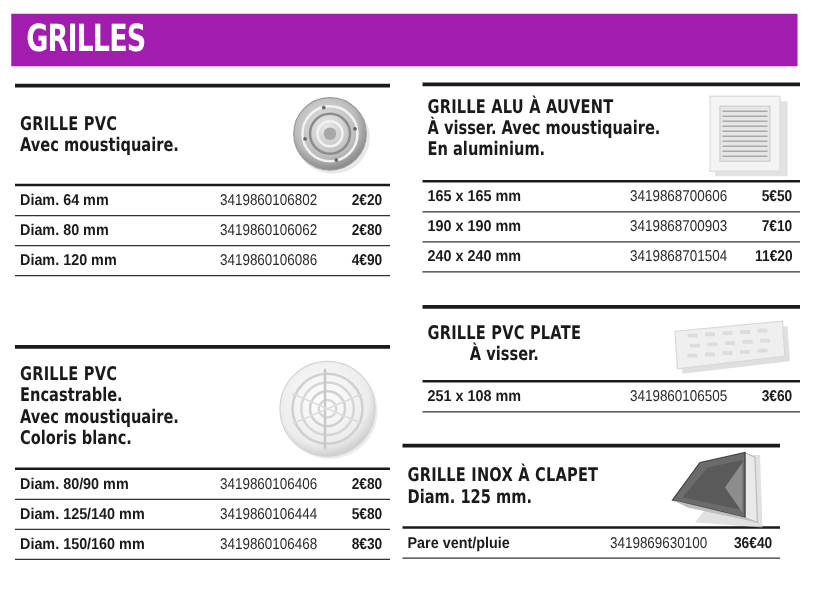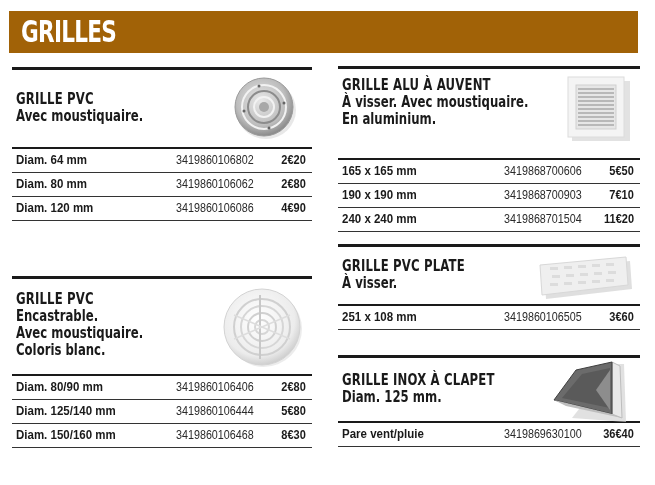--- a/index.html
+++ b/index.html
@@ -1,21 +1,21 @@
 <!DOCTYPE html>
 <html><head>
 <meta charset="utf-8">
 <style>
   * { box-sizing: border-box; margin: 0; padding: 0; }
   html, body { width: 655px; height: 485px; background: #ffffff; overflow: hidden; }
   body { position: relative; font-family: "Liberation Sans", "DejaVu Sans", sans-serif; color: #1a1a1a; }
 
   .banner {
     position: absolute; left: 9px; top: 11px; width: 629px; height: 42px;
-    background: #a16207;
+    background: #a21caf;
   }
   .banner-title {
     position: absolute; left: 12px; top: 3px;
     font-family: "DejaVu Sans", sans-serif; font-weight: bold;
     font-size: 30px; letter-spacing: -1px; color: #ffffff;
     transform: scaleX(0.72); transform-origin: left center;
     line-height: 36px;
   }
 
   .card { position: absolute; }
@@ -149,21 +149,21 @@
     </div>
     <div class="row">
       <span class="label">Diam. 150/160 mm</span>
       <span class="ean" style="left:164px;">3419860106468</span>
       <span class="price">8€30</span>
     </div>
   </div>
 </div>
 
 <div class="card" style="left:338px; top:66px; width:302px;">
-  <div class="card-head" style="height:92px;">
+  <div class="card-head" style="height:78px;">
     <div class="card-text" style="top:8px;">
       <span class="card-title">GRILLE ALU À AUVENT</span>
       <span class="card-line">À visser. Avec moustiquaire.</span>
       <span class="card-line">En aluminium.</span>
     </div>
     <div class="img" style="left:228px; top:6px; width:66px; height:68px;">
       <svg width="66" height="68" viewBox="0 0 66 68">
         <rect x="6" y="6" width="58" height="60" fill="#cfcfcf" opacity="0.6"></rect>
         <rect x="2" y="2" width="56" height="60" fill="#f4f4f4" stroke="#dcdcdc" stroke-width="1"></rect>
         <rect x="10" y="10" width="40" height="44" fill="#e6e6e6" stroke="#cfcfcf" stroke-width="1"></rect>
@@ -196,21 +196,21 @@
     <div class="row">
       <span class="label">240 x 240 mm</span>
       <span class="ean" style="left:166px;">3419868701504</span>
       <span class="price">11€20</span>
     </div>
   </div>
 </div>
 
 <div class="card" style="left:338px; top:244px; width:302px;">
   <div class="card-head" style="height:60px;">
-    <div class="card-text" style="top:11px;">
+    <div class="card-text" style="top:11px;text-align:center;">
       <span class="card-title">GRILLE PVC PLATE</span>
       <span class="card-line">À visser.</span>
     </div>
     <div class="img" style="left:200px; top:8px; width:96px; height:46px;">
       <svg width="96" height="46" viewBox="0 0 96 46">
         <polygon points="6,14 92,6 94,34 8,44" fill="#c9c9c9" opacity="0.6"></polygon>
         <polygon points="2,10 88,2 90,30 4,40" fill="#efefef" stroke="#d8d8d8" stroke-width="1"></polygon>
         <g fill="#dcdcdc">
           <rect x="12" y="12" width="8" height="3"></rect>
             <rect x="26" y="11" width="8" height="3"></rect>
@@ -233,21 +233,21 @@
   </div>
   <div class="rows">
     <div class="row">
       <span class="label">251 x 108 mm</span>
       <span class="ean" style="left:166px;">3419860106505</span>
       <span class="price">3€60</span>
     </div>
   </div>
 </div>
 
-<div class="card" style="left:338px; top:355px; width:302px;">
+<div class="card" style="left:322px; top:355px; width:302px;">
   <div class="card-head" style="height:66px;">
     <div class="card-text" style="top:14px;">
       <span class="card-title">GRILLE INOX À CLAPET</span>
       <span class="card-line">Diam. 125 mm.</span>
     </div>
     <div class="img" style="left:214px; top:2px; width:80px; height:64px;">
       <svg width="80" height="64" viewBox="0 0 80 64">
         <polygon points="62,4 72,4 74,62 20,58" fill="#d4d4d4" opacity="0.7"></polygon>
         <polygon points="60,2 68,6 70,58 60,54" fill="#e9e9e9" stroke="#bdbdbd" stroke-width="1"></polygon>
         <polygon points="24,10 60,2 60,54 2,40" fill="#6b6b6b" stroke="#3f3f3f" stroke-width="1"></polygon>

